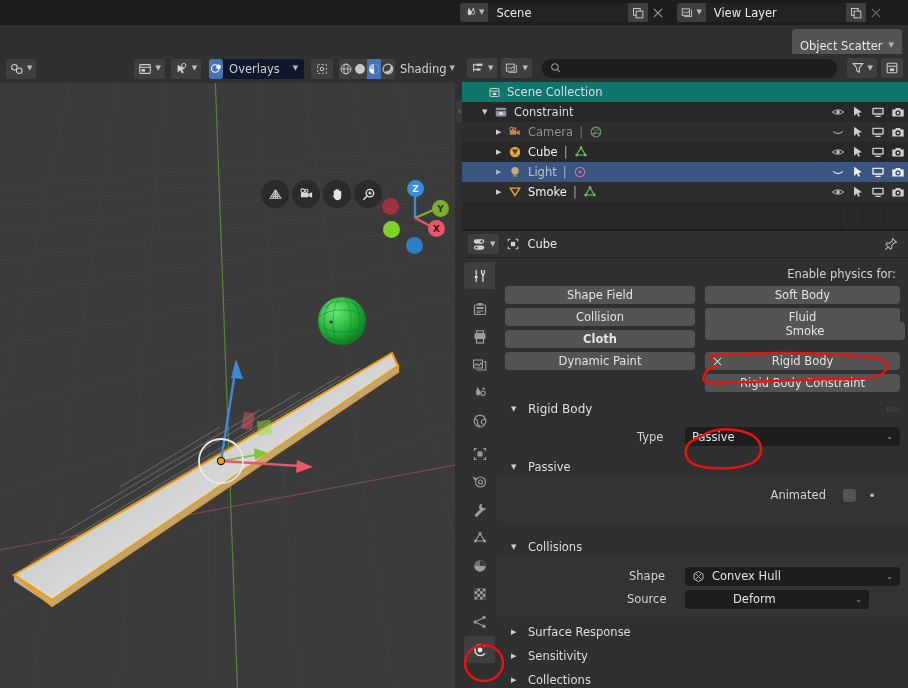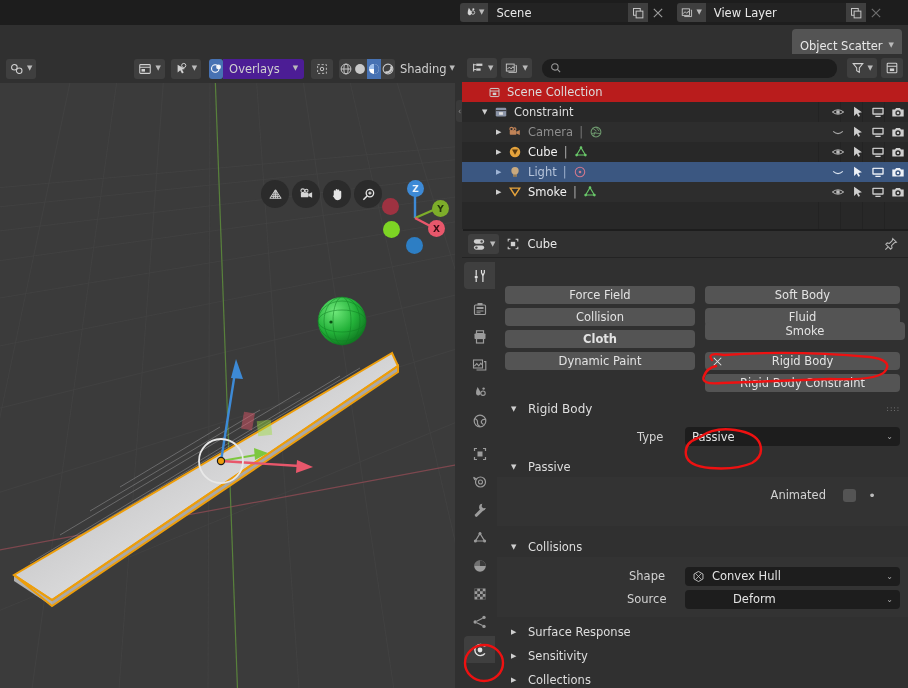--- a/index.html
+++ b/index.html
@@ -103,21 +103,21 @@
     display: flex; align-items: center; padding: 0 8px; color: #8a8a8a;
     margin: 0 6px;
   }
   .ol-rows { position: absolute; left: 0; top: 28px; width: 446px; height: 147px; }
   .ol-row {
     position: relative; height: 20px; display: flex; align-items: center;
     padding-left: 8px; font-size: 11.5px; color: #dcdcdc;
   }
   .ol-row.alt { background: #2d2d2d; }
   .ol-row.sel { background: #3b5781; }
-  .ol-row.hdr { background: #b91c1c; }
+  .ol-row.hdr { background: #0f766e; }
   .ol-row .dim { color: #8e8e8e; }
   .ol-icons {
     position: absolute; right: 0; top: 0; height: 20px; display: flex;
   }
   .ol-ic { width: 20px; height: 20px; display: flex; align-items: center;
     justify-content: center; color: #b9b9b9; }
   .ol-colsep { position: absolute; top: 0; width: 1px; height: 147px; background: #232323; }
   .twisty { font-size: 7px; color: #cfcfcf; width: 10px; display:inline-block; }
 
   
@@ -264,21 +264,21 @@
         <span class="chev">▼</span>
       </div>
       <div class="seg" style="margin-left:8px;">
         <div class="on">
           <svg width="13" height="13" viewBox="0 0 16 16">
               <circle cx="6.5" cy="8" r="4.6" fill="none" stroke="#fff" stroke-width="1.3"></circle>
               <circle cx="10.5" cy="6" r="3" fill="#fff" opacity="0.9"></circle>
             </svg>
         </div>
       </div>
-      <div class="hbtn flat" style="background:#4c1d95;border-radius:0 3px 3px 0;padding:0 6px;gap:13px;">
+      <div class="hbtn flat" style="background:#0f172a;border-radius:0 3px 3px 0;padding:0 6px;gap:13px;">
         <span>Overlays</span>
         <span class="chev">▼</span>
       </div>
       <div class="hbtn" style="margin-left:7px;padding:0 4px;">
         <svg width="14" height="14" viewBox="0 0 16 16">
             <rect x="3" y="3" width="10" height="10" fill="none" stroke="#c9c9c9" stroke-width="1" stroke-dasharray="2.5 2"></rect>
             <circle cx="8" cy="8" r="2" fill="none" stroke="#c9c9c9" stroke-width="1.1"></circle>
           </svg>
       </div>
       <div class="seg" style="margin-left:6px;">
@@ -862,23 +862,26 @@
       <div class="pr-tab on">
         <svg width="16" height="16" viewBox="0 0 16 16">
             <path d="M12.6 4.2 A5.6 5.6 0 1 0 12.9 11.4" fill="none" stroke="#e2e2e2" stroke-width="1.4"></path>
             <circle cx="8" cy="8" r="2.4" fill="#e2e2e2"></circle>
             <circle cx="12.9" cy="3.2" r="1.3" fill="#e2e2e2"></circle>
           </svg>
       </div>
     </div>
 
     <div class="pr-body">
+      <div style="position:absolute;left:0;top:9px;right:12px;text-align:right;">
+        <span class="lbl">Enable physics for:</span>
+      </div>
 
       <div class="pbtn" style="position:absolute;left:8px;top:28px;width:190px;">
-        <span>Force Field</span>
+        <span>Shape Field</span>
       </div>
       <div class="pbtn" style="position:absolute;left:8px;top:50px;width:190px;">
         <span>Collision</span>
       </div>
       <div class="pbtn" style="position:absolute;left:8px;top:72px;width:190px;font-weight:bold;">
         <span>Cloth</span>
       </div>
       <div class="pbtn" style="position:absolute;left:8px;top:94px;width:190px;">
         <span>Dynamic Paint</span>
       </div>
@@ -943,21 +946,21 @@
                 <polygon points="8,1.8 13.5,5 13.5,11 8,14.2 2.5,11 2.5,5" fill="none" stroke="#cfcfcf" stroke-width="1.1"></polygon>
                 <path d="M4.5 4.5 L11.5 11.5 M11.5 4.5 L4.5 11.5" stroke="#cfcfcf" stroke-width="0.9"></path>
               </svg>
           </span>
           <span>Convex Hull</span>
           <span class="fchev">⌄</span>
         </div>
       </div>
       <div class="subrow" style="position:absolute;left:0;top:331px;width:411px;height:20px;">
         <span class="lbl" style="position:absolute;left:130px;">Source</span>
-        <div class="pfield" style="position:absolute;left:188px;width:215px;padding-left:48px;">
+        <div class="pfield" style="position:absolute;left:188px;width:184px;padding-left:48px;">
           <span>Deform</span>
           <span class="fchev">⌄</span>
         </div>
       </div>
 
       <div class="panel-hdr" style="position:absolute;left:0;top:363px;width:411px;">
         <span class="twisty">▶</span>
         <span>Surface Response</span>
       </div>
       <div class="panel-hdr" style="position:absolute;left:0;top:387px;width:411px;">

